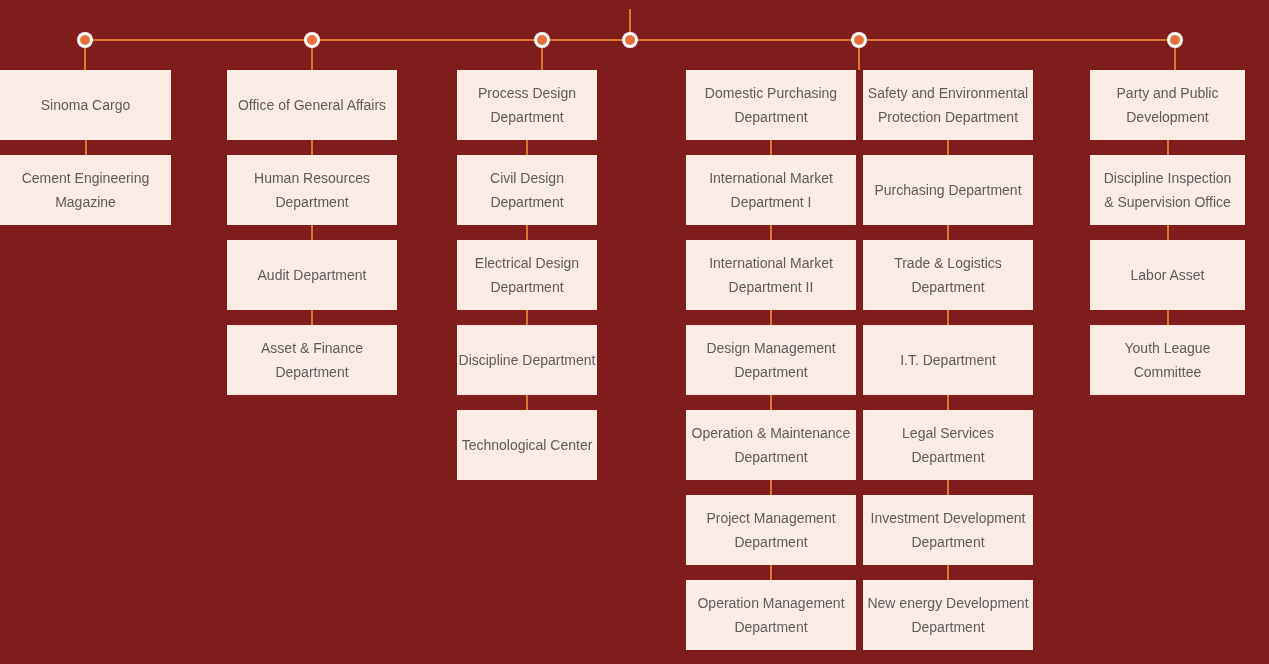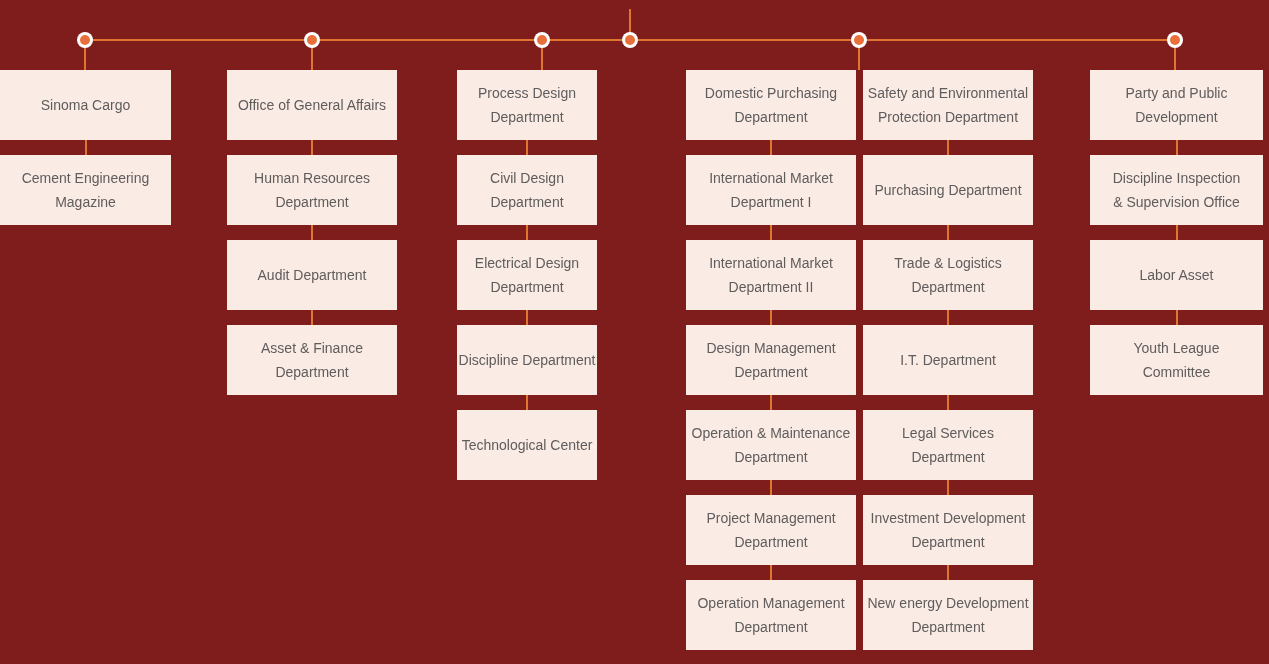--- a/index.html
+++ b/index.html
@@ -160,21 +160,21 @@
     <div class="box">Legal Services
 Department</div>
     <div class="vconn"></div>
     <div class="box">Investment Development
 Department</div>
     <div class="vconn"></div>
     <div class="box">New energy Development
 Department</div>
   </div>
 
-  <div class="col" style="left:1090px; width:173px">
+  <div class="col" style="left:1090px; width:155px">
     <div class="box">Party and Public
 Development</div>
     <div class="vconn"></div>
     <div class="box">Discipline Inspection
 &amp; Supervision Office</div>
     <div class="vconn"></div>
     <div class="box">Labor Asset</div>
     <div class="vconn"></div>
     <div class="box">Youth League
 Committee</div>

